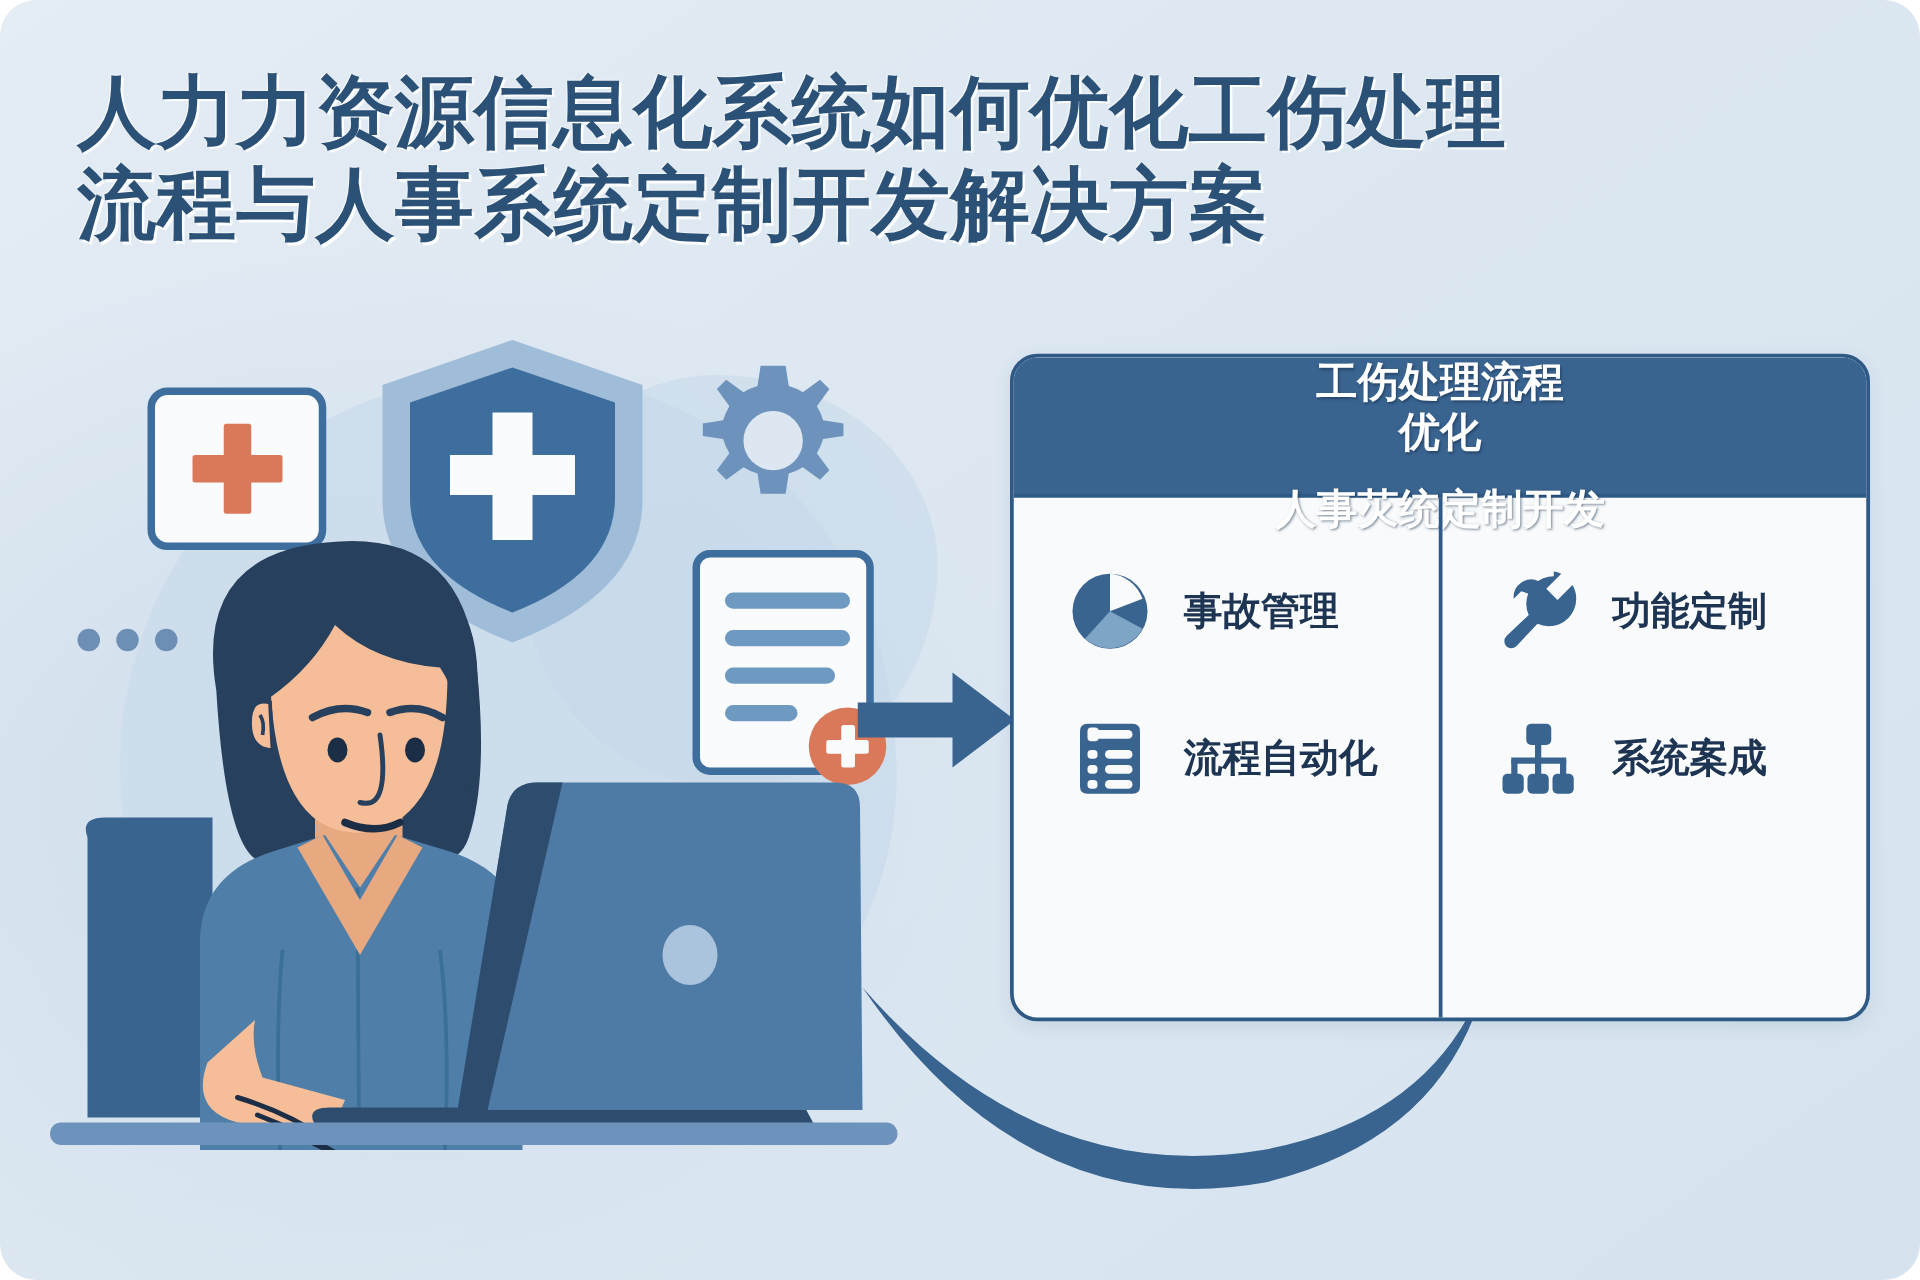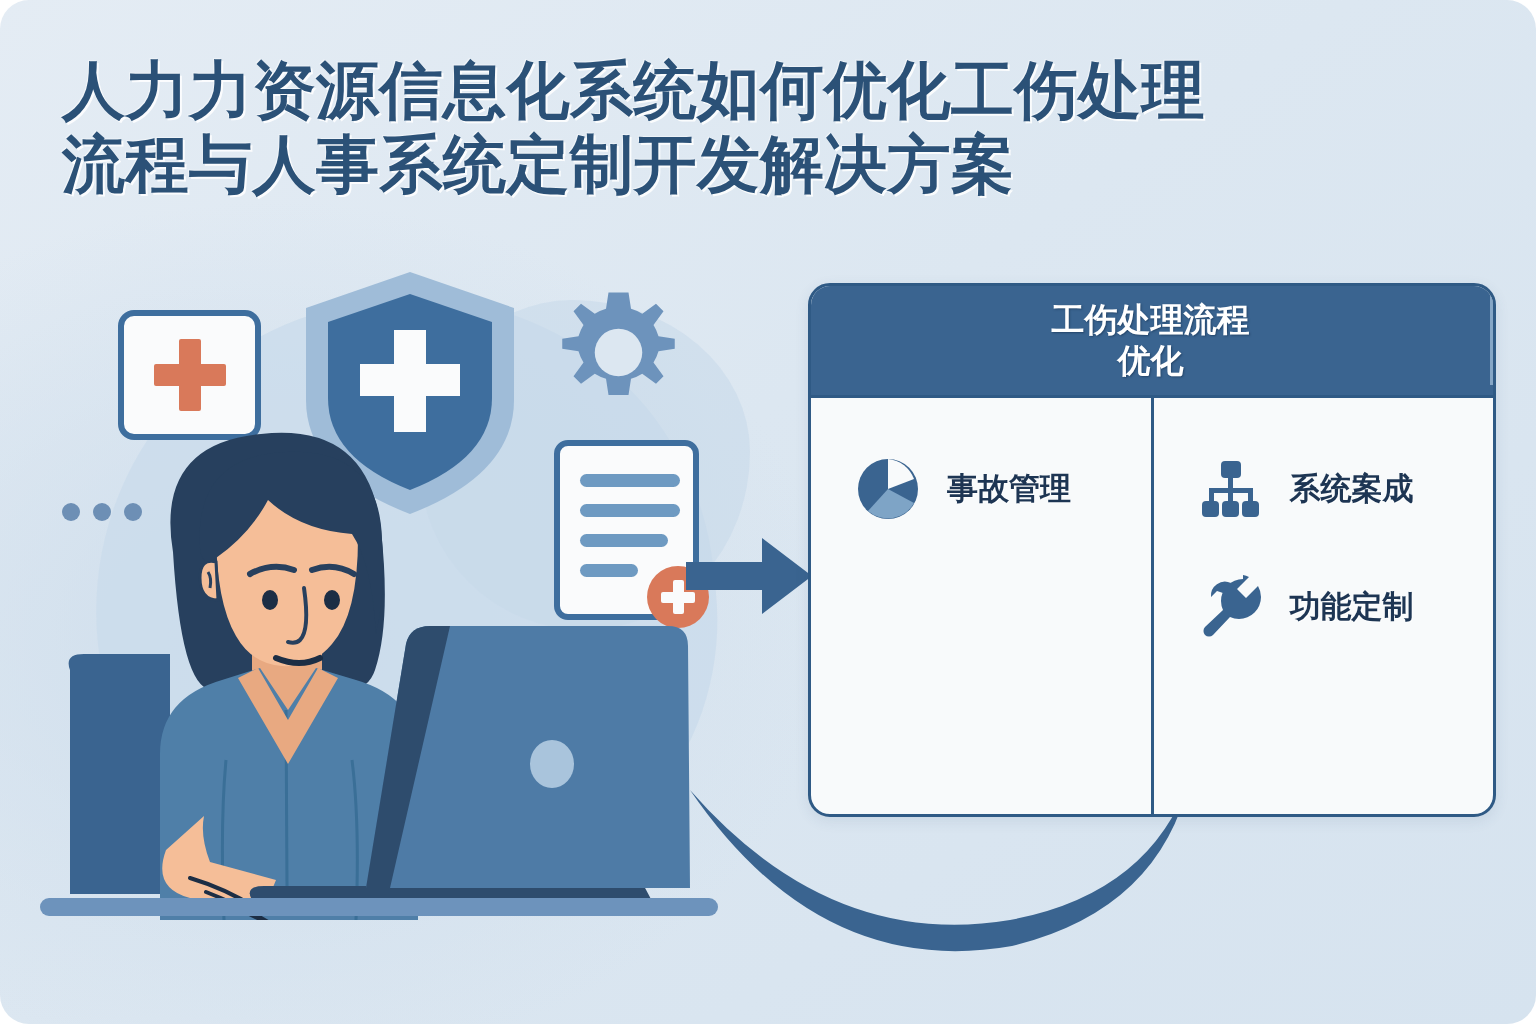--- a/index.html
+++ b/index.html
@@ -102,20 +102,21 @@
   
   .card{
     position:absolute; left:808px; top:283px; width:688px; height:534px;
     background:#F8FAFB; border:3px solid #2F5A85; border-radius:22px;
     overflow:hidden;
     box-shadow:0 4px 14px rgba(45,80,120,.10);
   }
   .card-head{
     display:flex; height:112px; background:#3A6490;
     border-bottom:3px solid #2F5A85;
+    flex-direction:column;
   }
   .card-head .hcol{
     flex:1; display:flex; align-items:center; justify-content:center;
     text-align:center; padding:0 22px;
     color:#FFFFFF; font-size:33px; font-weight:bold; line-height:1.22;
     text-shadow:1px 1px 2px rgba(20,45,75,.55);
   }
   .card-head .hsep{ width:3px; background:#9FBCD8; opacity:.75; margin:10px 0; }
 
   .card-body{ display:flex; height:419px; }
@@ -238,69 +239,86 @@
       <path d="M40 30 Q180 190 360 160 Q500 134 540 18 Q510 150 362 186 Q170 220 40 30 Z" fill="#3A6490"></path>
     </svg>
   </div>
 
   <div class="card">
 
     <div class="card-head">
       <div class="hcol" style="white-space:pre-line">工伤处理流程
 优化</div>
       <div class="hsep"></div>
+      <div class="hcol" style="white-space:pre-line">人事苂统定制开发</div>
     </div>
 
     <div class="card-body">
 
       <div class="bcol">
 
         <div class="row">
           <span class="ic">
             <svg viewBox="0 0 64 64" xmlns="http://www.w3.org/2000/svg">
               <circle cx="32" cy="32" r="30" class="ico-main"></circle>
               <path d="M32 32 L32 2 A30 30 0 0 1 58 22 Z" fill="#F8FAFB"></path>
               <path d="M32 32 L58 46 A30 30 0 0 1 12 54 Z" class="ico-lite"></path>
             </svg>
           </span>
           <span class="lb">事故管理</span>
         </div>
 
+        <div class="row">
+          <span class="ic">
+            <svg viewBox="0 0 64 64" xmlns="http://www.w3.org/2000/svg">
+              <path d="M8 10 q0 -6 6 -6 h36 q6 0 6 6 v44 q0 6 -6 6 h-36 q-6 0 -6 -6 z" class="ico-main"></path>
+              <rect x="20" y="9" width="30" height="7" rx="3.5" fill="#F8FAFB"></rect>
+              <rect x="14" y="7" width="9" height="11" rx="3" fill="#F8FAFB"></rect>
+              <rect x="14" y="25" width="8" height="7" rx="3" fill="#F8FAFB"></rect>
+              <rect x="28" y="25" width="22" height="7" rx="3.5" fill="#F8FAFB"></rect>
+              <rect x="14" y="37" width="8" height="7" rx="3" fill="#F8FAFB"></rect>
+              <rect x="28" y="37" width="22" height="7" rx="3.5" fill="#F8FAFB"></rect>
+              <rect x="14" y="49" width="8" height="7" rx="3" fill="#F8FAFB"></rect>
+              <rect x="28" y="49" width="22" height="7" rx="3.5" fill="#F8FAFB"></rect>
+            </svg>
+          </span>
+          <span class="lb">流程自动化</span>
+        </div>
 
       </div>
 
       <div class="bsep"></div>
 
       <div class="bcol">
+
+        <div class="row">
+          <span class="ic">
+            <svg viewBox="0 0 64 64" xmlns="http://www.w3.org/2000/svg">
+              <path d="M44 4 a22 22 0 0 0 -22 22 a22 22 0 0 0 2 9 L6 52 a6 6 0 0 0 0 8 a6 6 0 0 0 8 0 l17 -18 a22 22 0 0 0 9 2 a22 22 0 0 0 22 -22 a22 22 0 0 0 -3 -11 l-12 12 l-9 -9 l12 -12 a22 22 0 0 0 -6 -2 z" class="ico-main"></path>
+              <path d="M12 22 a14 14 0 0 1 20 -14 l-8 10 l-6 -2 z" class="ico-main"></path>
+            </svg>
+          </span>
+          <span class="lb">功能定制</span>
+        </div>
 
         <div class="row">
           <span class="ic">
             <svg viewBox="0 0 64 64" xmlns="http://www.w3.org/2000/svg">
               <rect x="22" y="4" width="20" height="17" rx="4" class="ico-main"></rect>
               <rect x="3" y="44" width="17" height="16" rx="4" class="ico-main"></rect>
               <rect x="23" y="44" width="17" height="16" rx="4" class="ico-main"></rect>
               <rect x="43" y="44" width="17" height="16" rx="4" class="ico-main"></rect>
               <rect x="29" y="21" width="5" height="12" class="ico-main"></rect>
               <rect x="10" y="31" width="44" height="5" class="ico-main"></rect>
               <rect x="10" y="33" width="5" height="12" class="ico-main"></rect>
               <rect x="29" y="33" width="5" height="12" class="ico-main"></rect>
               <rect x="49" y="33" width="5" height="12" class="ico-main"></rect>
             </svg>
           </span>
           <span class="lb">系统案成</span>
         </div>
 
-        <div class="row">
-          <span class="ic">
-            <svg viewBox="0 0 64 64" xmlns="http://www.w3.org/2000/svg">
-              <path d="M44 4 a22 22 0 0 0 -22 22 a22 22 0 0 0 2 9 L6 52 a6 6 0 0 0 0 8 a6 6 0 0 0 8 0 l17 -18 a22 22 0 0 0 9 2 a22 22 0 0 0 22 -22 a22 22 0 0 0 -3 -11 l-12 12 l-9 -9 l12 -12 a22 22 0 0 0 -6 -2 z" class="ico-main"></path>
-              <path d="M12 22 a14 14 0 0 1 20 -14 l-8 10 l-6 -2 z" class="ico-main"></path>
-            </svg>
-          </span>
-          <span class="lb">功能定制</span>
-        </div>
-
       </div>
 
     </div>
   </div>
 
 </div>
 
 </body></html>

